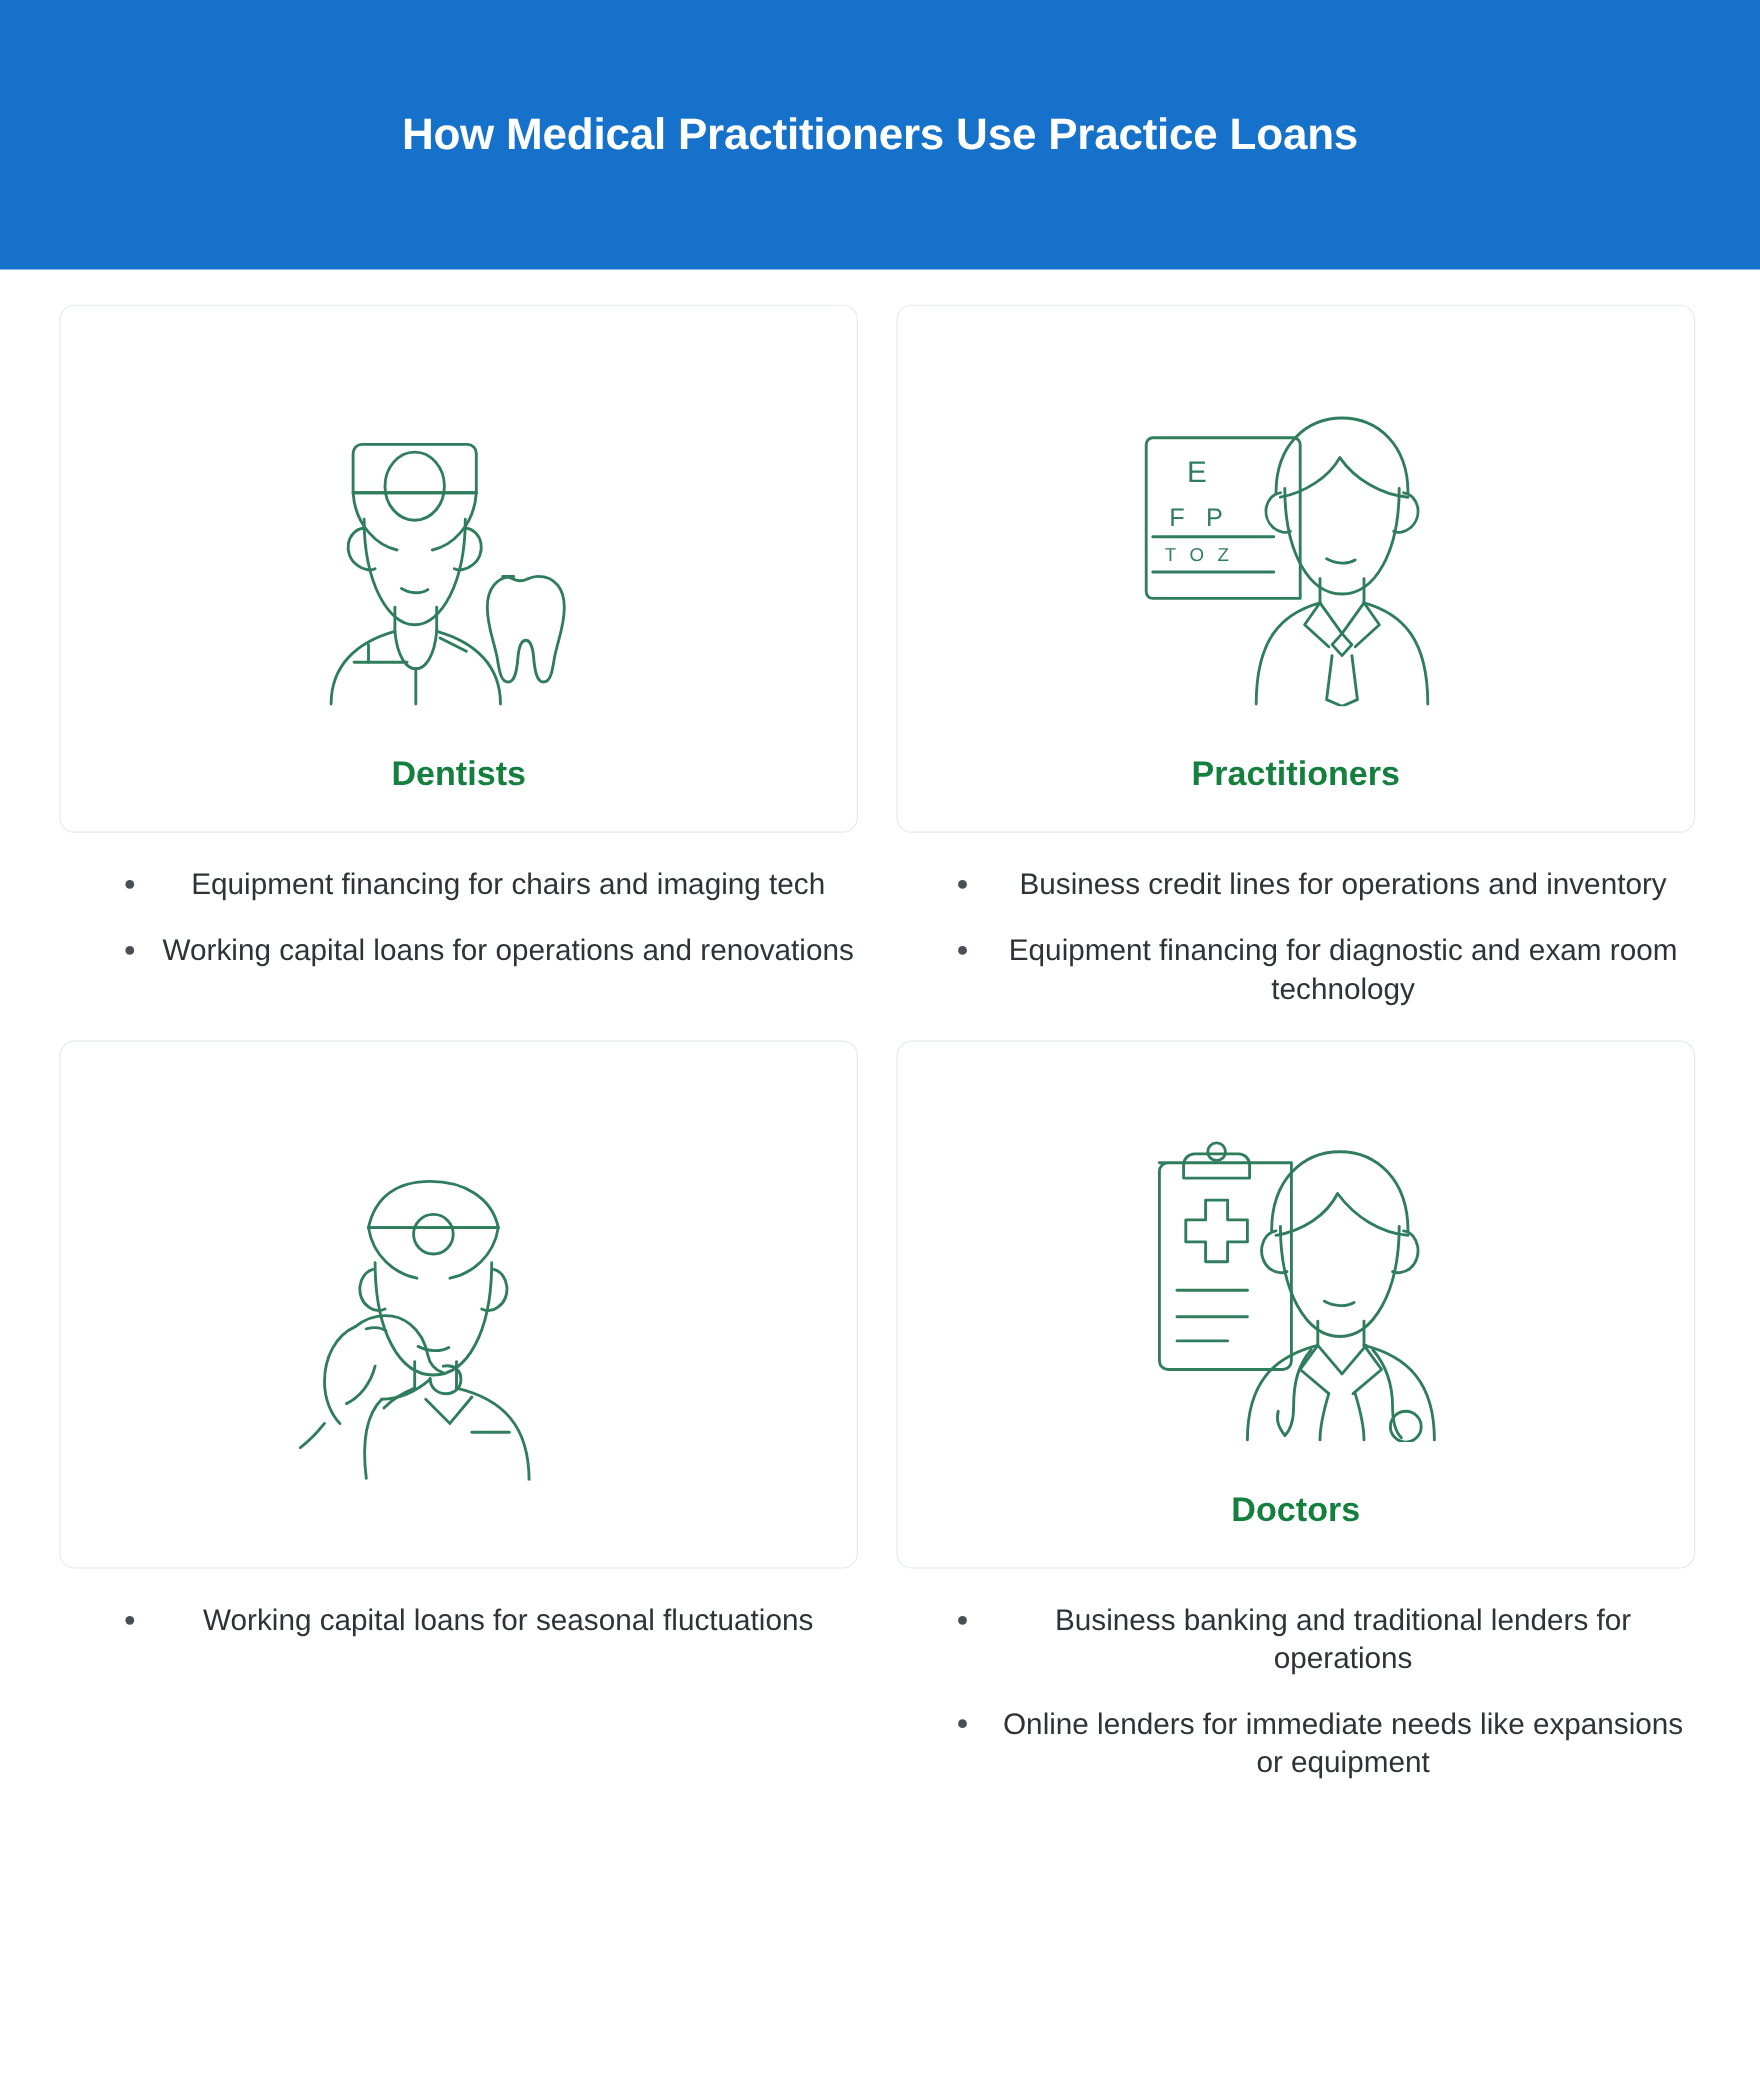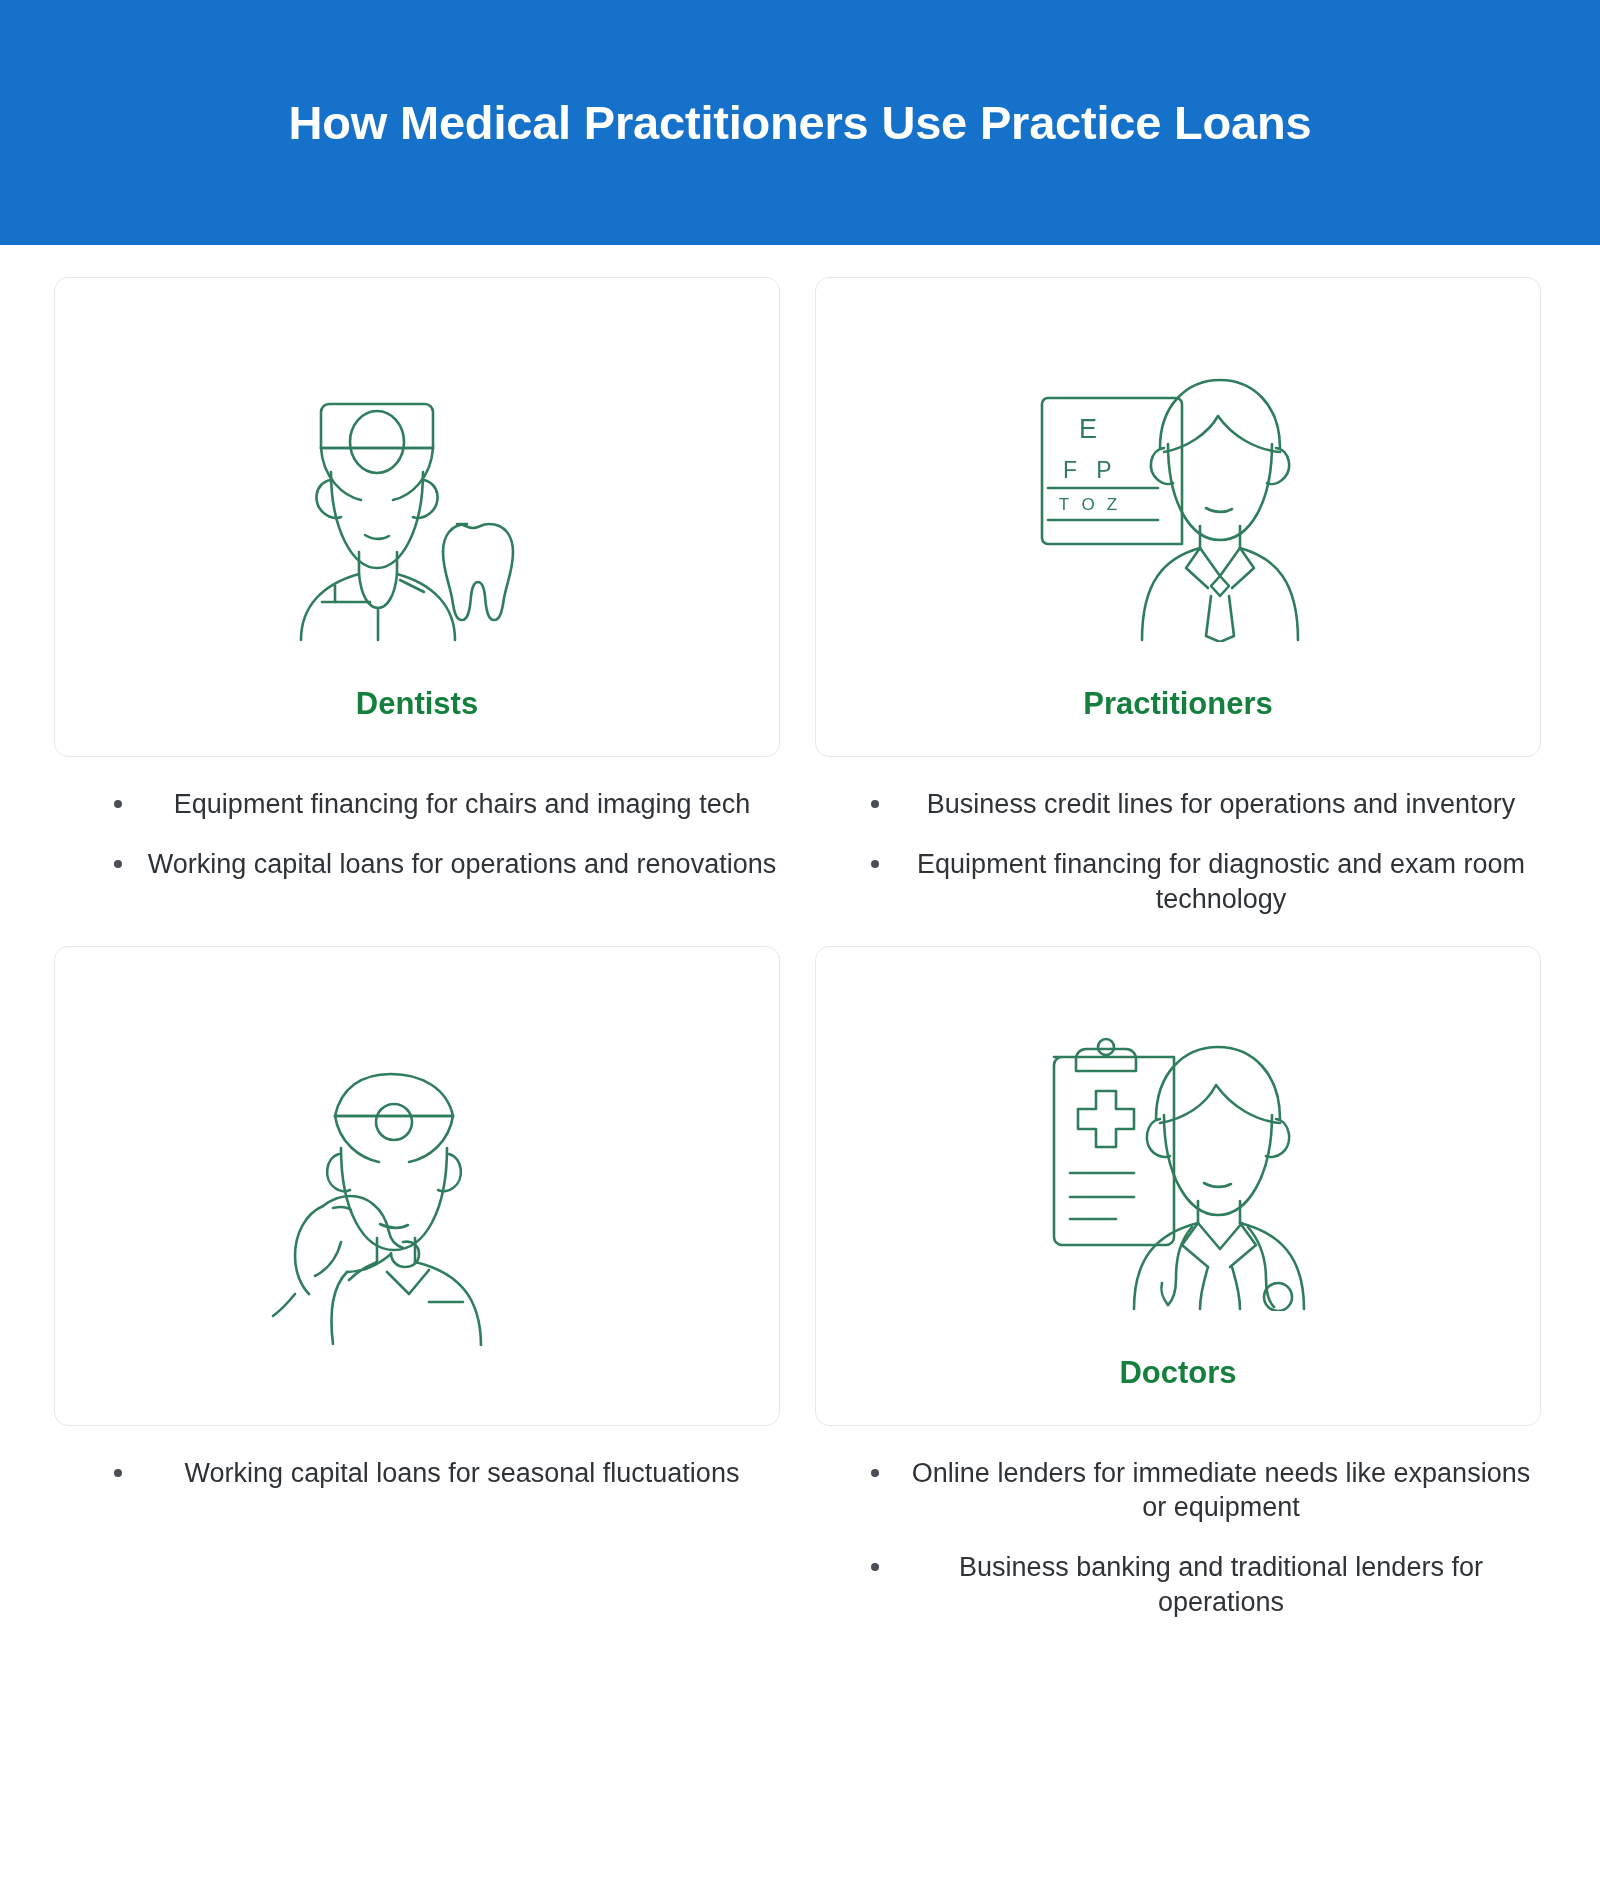--- a/index.html
+++ b/index.html
@@ -24,21 +24,21 @@
     width: 1600px;
     height: 245px;
     background: #1571c9;
     display: flex;
     align-items: center;
     justify-content: center;
   }
 
   .header-title {
     color: #ffffff;
-    font-size: 47px;
+    font-size: 40px;
     font-weight: bold;
     letter-spacing: -0.2px;
     text-align: left;
     font-family: "Liberation Sans", sans-serif;
   }
 
   
   .grid {
     display: grid;
     grid-template-columns: 1fr 1fr;
@@ -316,19 +316,19 @@
             <path d="M220 206 c12 14 18 30 18 52 c0 12 2 22 8 28"></path>
 
             <circle cx="250" cy="276" r="14"></circle>
 
             <path d="M140 284 c-6 -8 -8 -14 -6 -22"></path>
           </svg>
         </div>
         <div class="card-title">Doctors</div>
       </div>
       <ul class="bullets">
+        <li>Business banking and traditional lenders for operations</li>
         <li>Online lenders for immediate needs like expansions or equipment</li>
-        <li>Business banking and traditional lenders for operations</li>
       </ul>
     </div>
 
   </div>
 </div>
 
 </body></html>

